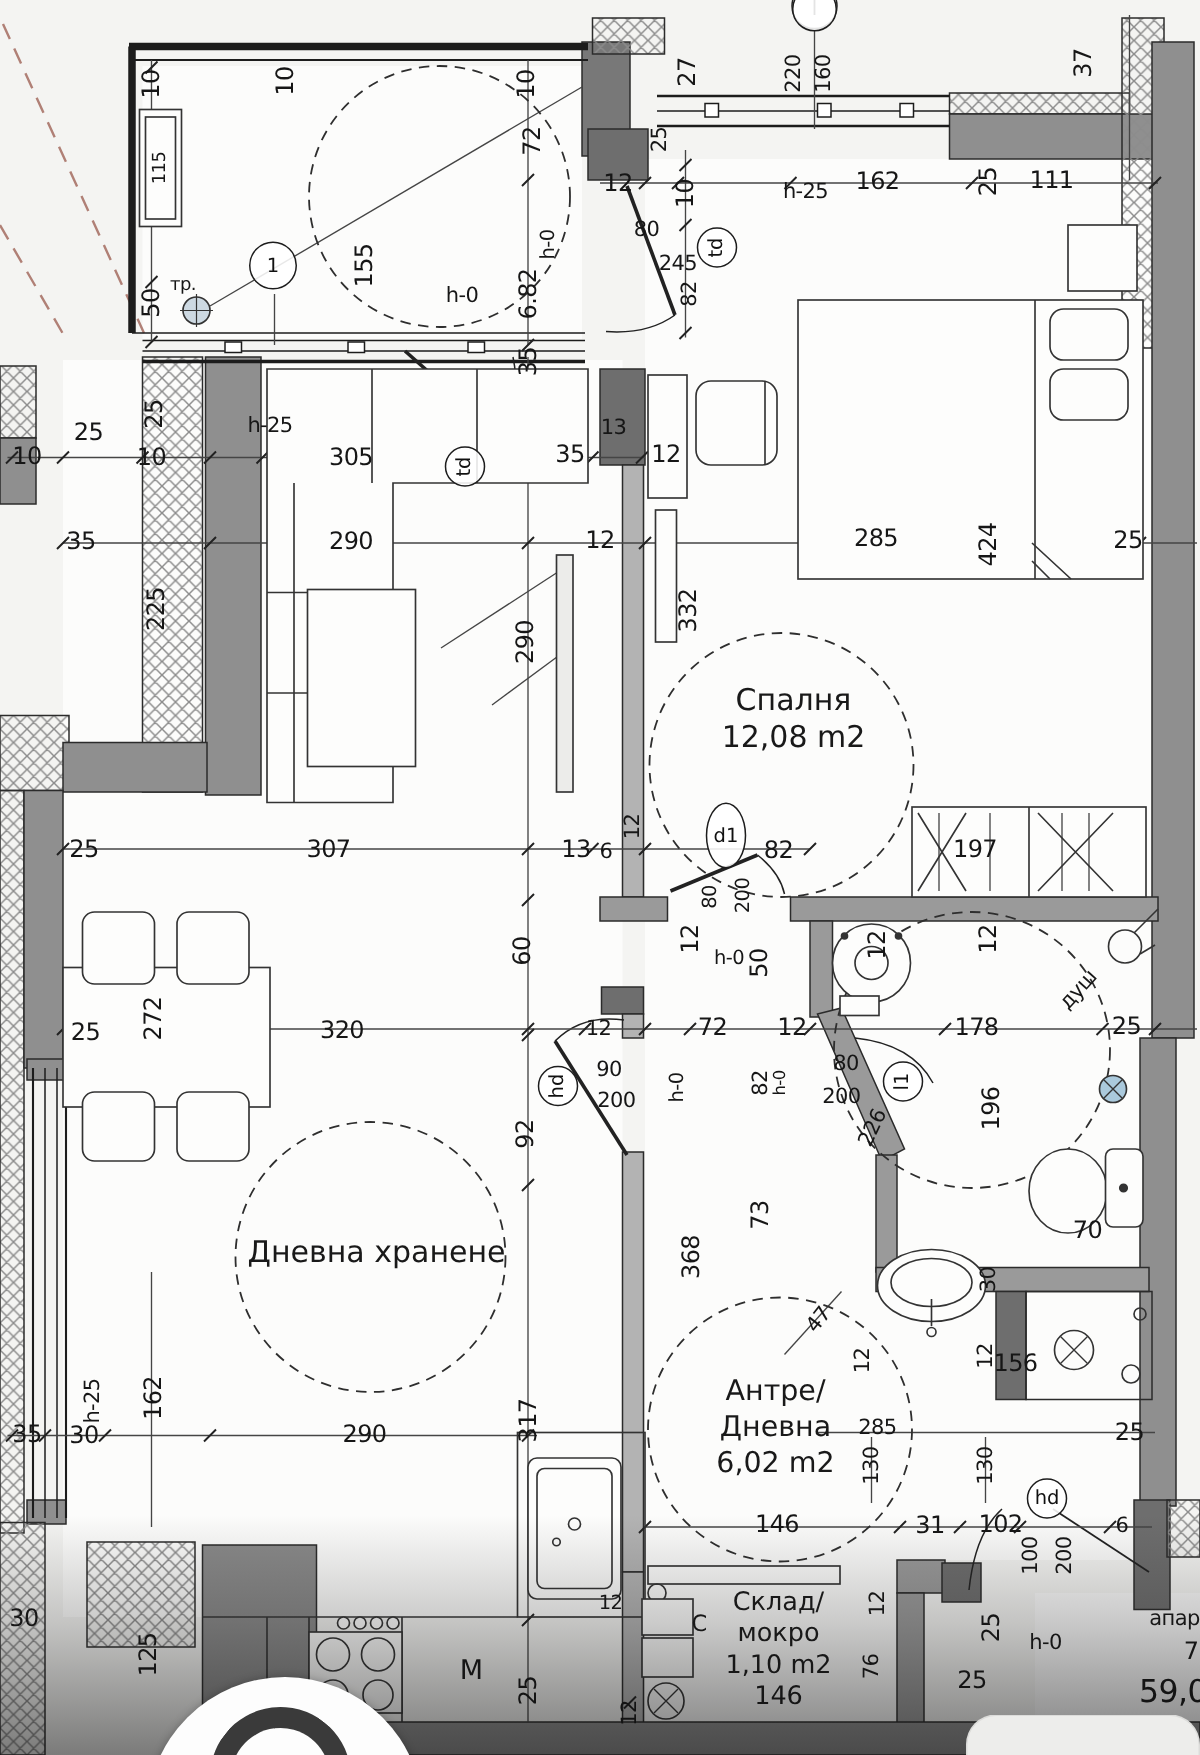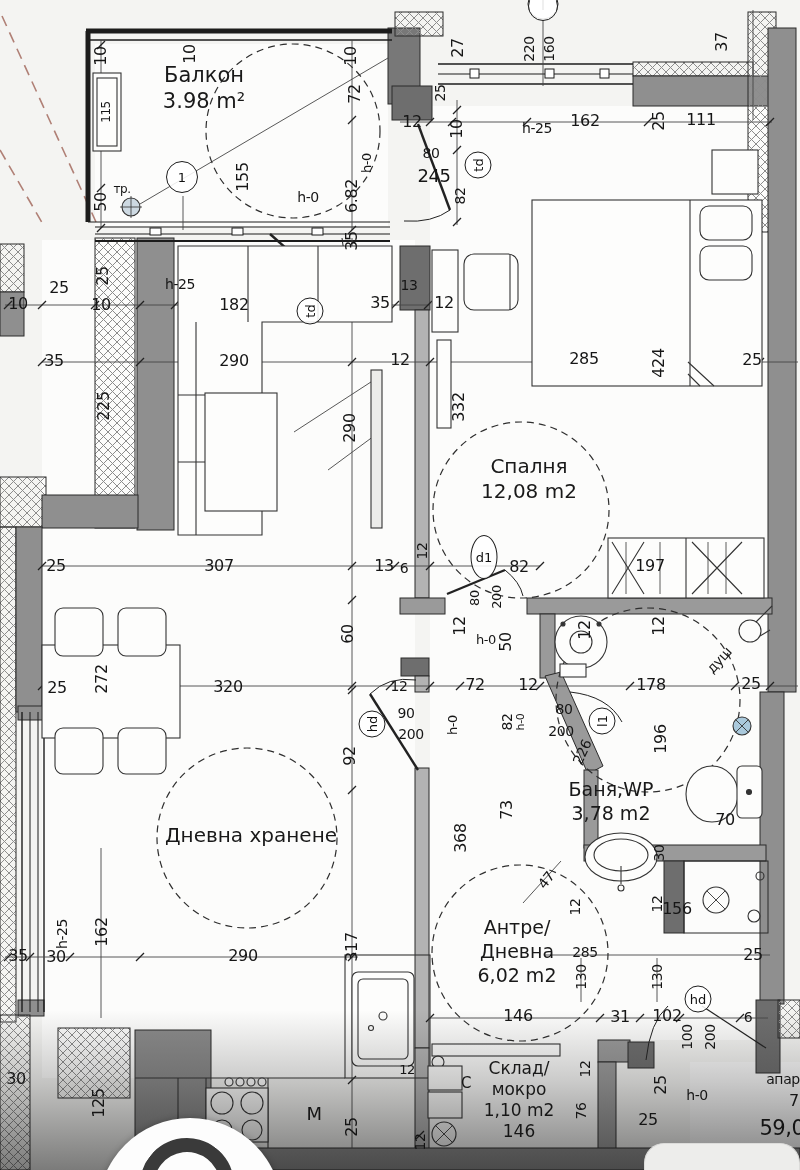--- a/index.html
+++ b/index.html
@@ -284,34 +284,26 @@
     </g>
   </g>
 
   <g stroke="#222" fill="#fff">
     <circle cx="543" cy="4" r="15"></circle>
     <line x1="543" y1="0" x2="543" y2="10" stroke-width="1.2"></line>
   </g>
 </svg>
 
 <div id="rooms-layer">
-      <div class="room-label" style="left: 204px; top: 88px; font-size: 21px; line-height: 26px; transform: translate(-50%, -50%);">
-        <div>Балкон</div>
-        <div>3.98 m²</div>
-      </div>
       <div class="room-label" style="left: 529px; top: 479px; font-size: 20px; line-height: 25px; transform: translate(-50%, -50%);">
         <div>Спалня</div>
         <div>12,08 m2</div>
       </div>
       <div class="room-label" style="left: 251px; top: 835px; font-size: 20px; line-height: 25px; transform: translate(-50%, -50%);">
         <div>Дневна хранене</div>
-      </div>
-      <div class="room-label" style="left: 611px; top: 801px; font-size: 19px; line-height: 24px; transform: translate(-50%, -50%);">
-        <div>Баня,WP</div>
-        <div>3,78 m2</div>
       </div>
       <div class="room-label" style="left: 517px; top: 951px; font-size: 19px; line-height: 24px; transform: translate(-50%, -50%);">
         <div>Антре/</div>
         <div>Дневна</div>
         <div>6,02 m2</div>
       </div>
       <div class="room-label" style="left: 519px; top: 1100px; font-size: 17px; line-height: 21px; transform: translate(-50%, -50%);">
         <div>Склад/</div>
         <div>мокро</div>
         <div>1,10 m2</div>
@@ -336,29 +328,29 @@
       <div class="dim" style="left: 549px; top: 49px; font-size: 14px; transform: translate(-50%, -50%) rotate(-90deg);">160</div>
       <div class="dim" style="left: 722px; top: 42px; transform: translate(-50%, -50%) rotate(-90deg);">37</div>
       <div class="dim" style="left: 440px; top: 93px; font-size: 14px; transform: translate(-50%, -50%) rotate(-90deg);">25</div>
       <div class="dim" style="left: 412px; top: 122px; transform: translate(-50%, -50%);">12</div>
       <div class="dim" style="left: 457px; top: 129px; transform: translate(-50%, -50%) rotate(-90deg);">10</div>
       <div class="dim" style="left: 537px; top: 128px; font-size: 14px; transform: translate(-50%, -50%);">h-25</div>
       <div class="dim" style="left: 585px; top: 121px; transform: translate(-50%, -50%);">162</div>
       <div class="dim" style="left: 659px; top: 121px; transform: translate(-50%, -50%) rotate(-90deg);">25</div>
       <div class="dim" style="left: 701px; top: 120px; transform: translate(-50%, -50%);">111</div>
       <div class="dim" style="left: 431px; top: 153px; font-size: 14px; transform: translate(-50%, -50%);">80</div>
-      <div class="dim" style="left: 434px; top: 176px; font-size: 18px; transform: translate(-50%, -50%);">245</div>
+      <div class="dim" style="left: 452px; top: 176px; font-size: 14px; transform: translate(-50%, -50%);">245</div>
       <div class="dim" style="left: 460px; top: 196px; font-size: 14px; transform: translate(-50%, -50%) rotate(-90deg);">82</div>
       <div class="dim" style="left: 409px; top: 285px; font-size: 14px; transform: translate(-50%, -50%);">13</div>
       <div class="dim" style="left: 18px; top: 304px; transform: translate(-50%, -50%);">10</div>
       <div class="dim" style="left: 59px; top: 288px; transform: translate(-50%, -50%);">25</div>
       <div class="dim" style="left: 103px; top: 276px; transform: translate(-50%, -50%) rotate(-90deg);">25</div>
       <div class="dim" style="left: 101px; top: 305px; transform: translate(-50%, -50%);">10</div>
       <div class="dim" style="left: 180px; top: 284px; font-size: 14px; transform: translate(-50%, -50%);">h-25</div>
-      <div class="dim" style="left: 234px; top: 305px; transform: translate(-50%, -50%);">182</div>
+      <div class="dim" style="left: 234px; top: 305px; transform: translate(-50%, -50%);">305</div>
       <div class="dim" style="left: 380px; top: 303px; transform: translate(-50%, -50%);">35</div>
       <div class="dim" style="left: 444px; top: 303px; transform: translate(-50%, -50%);">12</div>
       <div class="dim" style="left: 54px; top: 361px; transform: translate(-50%, -50%);">35</div>
       <div class="dim" style="left: 104px; top: 406px; transform: translate(-50%, -50%) rotate(-90deg);">225</div>
       <div class="dim" style="left: 234px; top: 361px; transform: translate(-50%, -50%);">290</div>
       <div class="dim" style="left: 350px; top: 428px; transform: translate(-50%, -50%) rotate(-90deg);">290</div>
       <div class="dim" style="left: 56px; top: 566px; transform: translate(-50%, -50%);">25</div>
       <div class="dim" style="left: 219px; top: 566px; transform: translate(-50%, -50%);">307</div>
       <div class="dim" style="left: 384px; top: 566px; transform: translate(-50%, -50%);">13</div>
       <div class="dim" style="left: 404px; top: 568px; font-size: 14px; transform: translate(-50%, -50%);">6</div>

